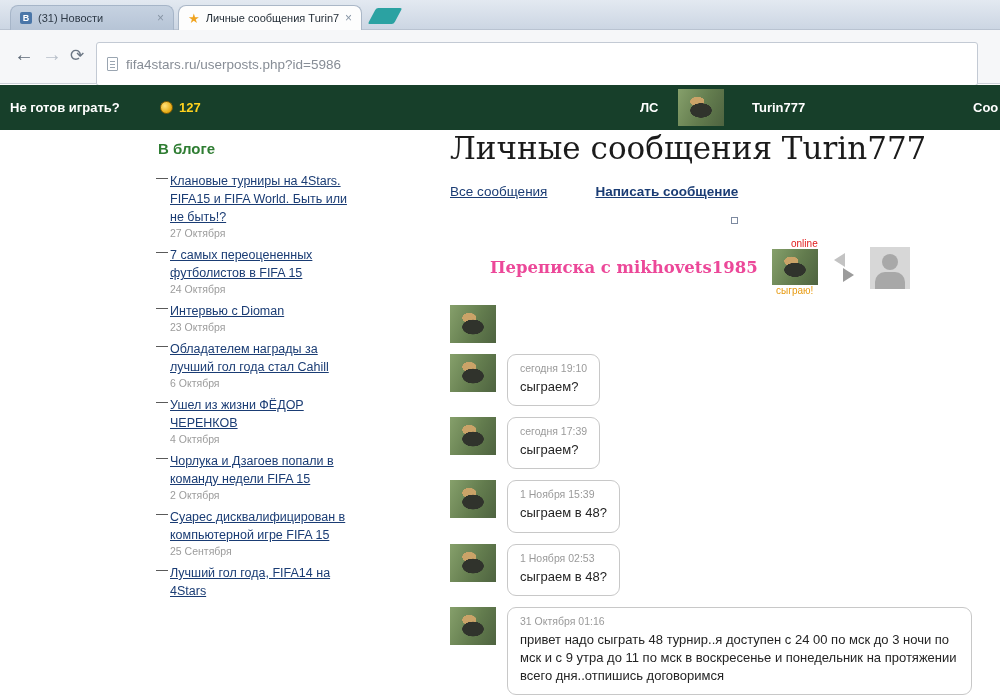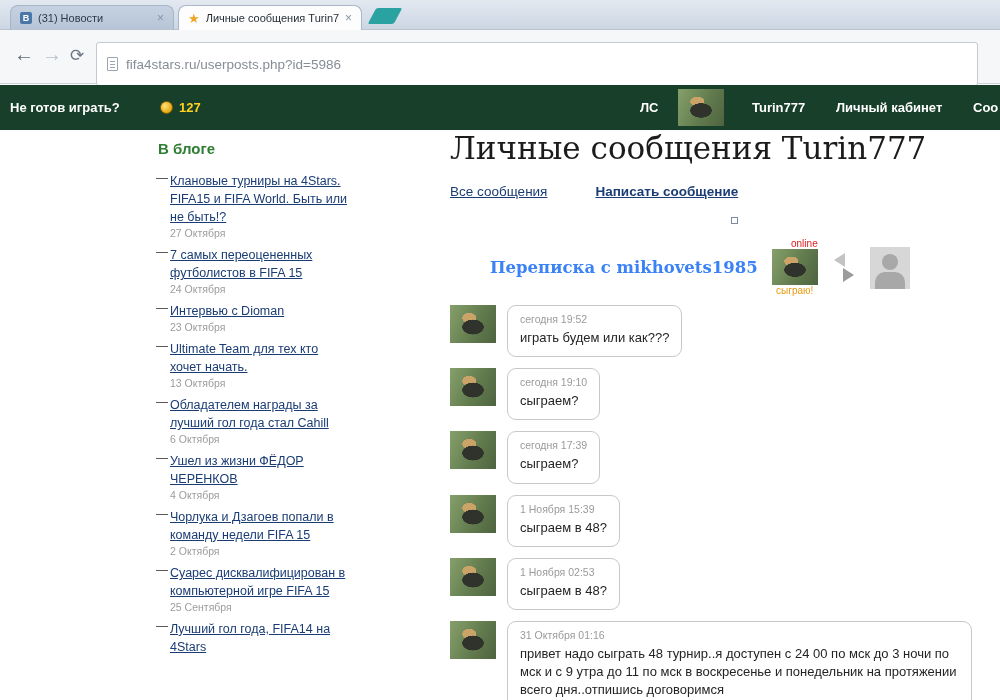--- a/index.html
+++ b/index.html
@@ -66,21 +66,21 @@
   .page-title { font-family:"DejaVu Serif","Liberation Serif",serif; font-size:31px;
     font-weight:400; color:#1b1b1b; margin:6px 0 18px; }
   .links-row { display:flex; gap:48px; align-items:flex-start; font-size:13.5px; margin-bottom:14px; }
   .link-all { color:#1a3c74; text-decoration:underline; cursor:pointer; }
   .link-write { color:#1a3c74; font-weight:bold; text-decoration:underline; cursor:pointer; }
   .write-wrap { display:flex; gap:17px; align-items:flex-end;flex-direction:column; }
   .ext-icon { width:7px; height:7px; border:1px solid #7d8aa0; margin-top:1px; }
 
   .conv-header { display:flex; align-items:center; margin:0 0 8px; }
   .conv-title { font-family:"DejaVu Serif","Liberation Serif",serif; font-size:16.5px;
-    font-weight:bold; color:#3b82f6; margin-left:40px; }
+    font-weight:bold; color:#ec4899; margin-left:40px; }
   .conv-avatar-wrap { margin-left:14px; display:flex; flex-direction:column; }
   .online-label { color:#e11b1b; font-size:10px; line-height:11px; align-self:flex-end; }
   .conv-avatar { width:46px; height:36px; }
   .play-label { color:#e79a10; font-size:10px; line-height:12px; align-self:center; }
   .swap-arrows { margin-left:16px; display:flex; flex-direction:column; gap:1px; }
   .tri-left { width:0; height:0; border-top:7px solid transparent; border-bottom:7px solid transparent;
     border-right:11px solid #c3c3c3; }
   .tri-right { width:0; height:0; border-top:7px solid transparent; border-bottom:7px solid transparent;
     border-left:11px solid #9b9b9b; margin-left:9px; }
   .gray-avatar { margin-left:16px; width:40px; height:42px; background:#d7d7d7; position:relative; overflow:hidden; }
@@ -126,42 +126,37 @@
 
 <div class="siteheader">
   <div class="sh" style="left:10px;">Не готов играть?</div>
   <div class="sh" style="left:160px; gap:6px;">
     <span class="coin"></span>
     <span class="coins-count">127</span>
   </div>
   <div class="sh" style="left:640px;">ЛС</div>
   <div class="dog-avatar header-avatar"></div>
   <div class="sh" style="left:752px;">Turin777</div>
-  <div class="sh" style="left:836px;">Личный кабинет</div>
   <div class="sh" style="left:973px;">Соо</div>
 </div>
 
 <div class="sidebar">
   <div class="sidebar-title">В блоге</div>
 
   <div class="blog-item">
     <span class="blog-link">Клановые турниры на 4Stars. FIFA15 и FIFA World. Быть или не быть!?</span>
     <div class="blog-date">27 Октября</div>
   </div>
   <div class="blog-item">
     <span class="blog-link">7 самых переоцененных футболистов в FIFA 15</span>
     <div class="blog-date">24 Октября</div>
   </div>
   <div class="blog-item">
     <span class="blog-link">Интервью с Dioman</span>
     <div class="blog-date">23 Октября</div>
-  </div>
-  <div class="blog-item">
-    <span class="blog-link">Ultimate Team для тех кто хочет начать.</span>
-    <div class="blog-date">13 Октября</div>
   </div>
   <div class="blog-item">
     <span class="blog-link">Обладателем награды за лучший гол года стал Cahill</span>
     <div class="blog-date">6 Октября</div>
   </div>
   <div class="blog-item">
     <span class="blog-link">Ушел из жизни ФЁДОР ЧЕРЕНКОВ</span>
     <div class="blog-date">4 Октября</div>
   </div>
   <div class="blog-item">
@@ -199,24 +194,20 @@
     </span>
     <span class="swap-arrows">
       <span class="tri-left"></span>
       <span class="tri-right"></span>
     </span>
     <span class="gray-avatar"></span>
   </div>
 
   <div class="msg-row">
     <span class="dog-avatar msg-avatar"></span>
-    <div class="bubble">
-      <div class="msg-time">сегодня 19:52</div>
-      <div class="msg-text">играть будем или как???</div>
-    </div>
   </div>
   <div class="msg-row">
     <span class="dog-avatar msg-avatar"></span>
     <div class="bubble">
       <div class="msg-time">сегодня 19:10</div>
       <div class="msg-text">сыграем?</div>
     </div>
   </div>
   <div class="msg-row">
     <span class="dog-avatar msg-avatar"></span>

